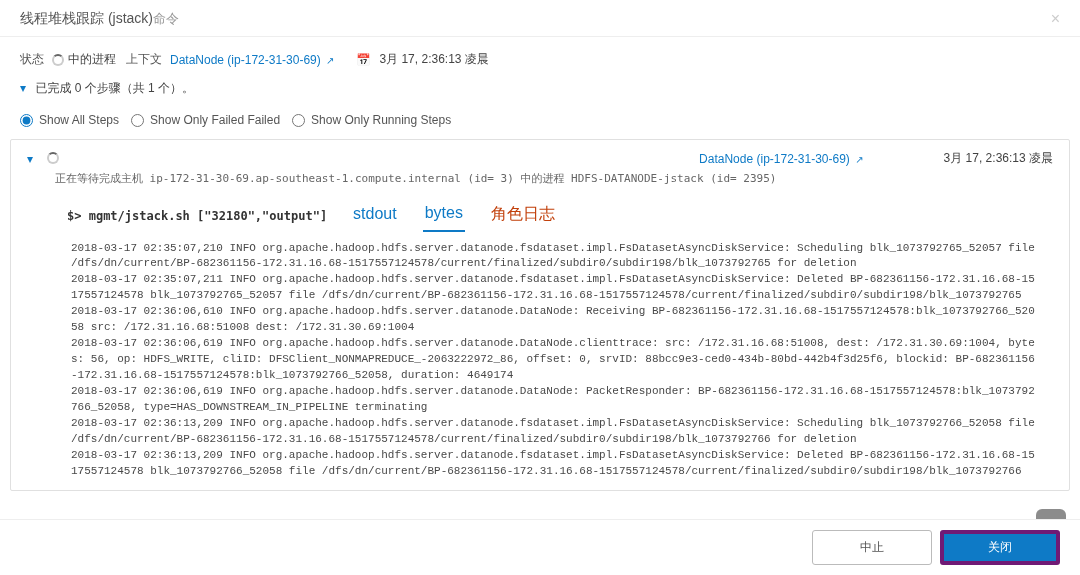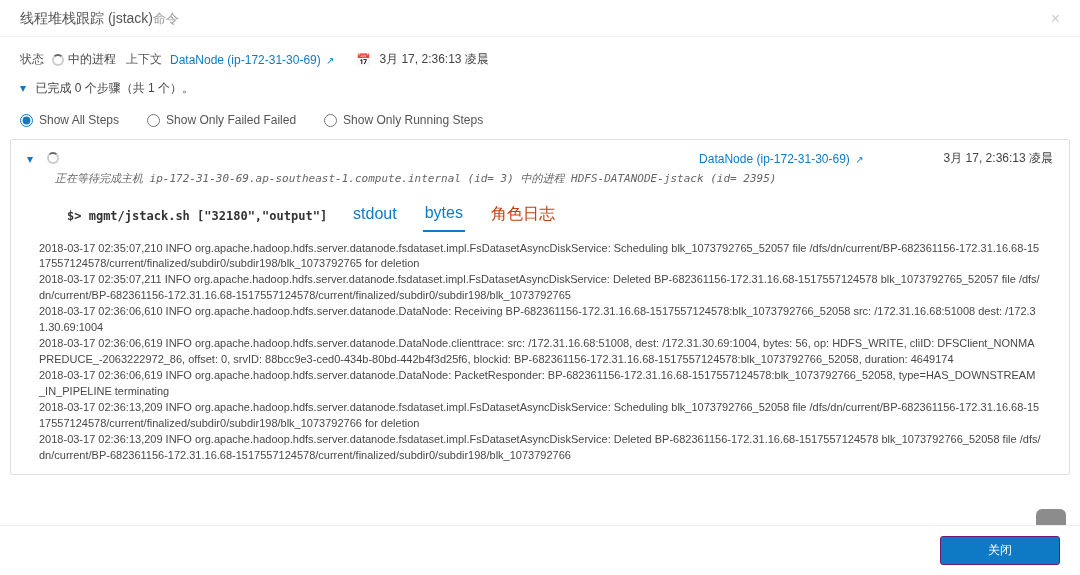--- a/index.html
+++ b/index.html
@@ -9,40 +9,40 @@
 .modal-header .subtitle { font-size: 13px; color: #999; }
 .close-x { margin-left: auto; color: #ccc; font-size: 16px; cursor: pointer; }
 .status-row { display: flex; align-items: center; padding: 14px 20px 8px; font-size: 12px; color: #444; gap: 2px; }
 .status-row .lbl { color: #555; margin-right: 6px; }
 .spinner { width: 12px; height: 12px; border: 2px solid #ccc; border-top-color: #666; border-radius: 50%; display: inline-block; vertical-align: middle; margin-right: 4px; }
 .link { color: #0e7ac6; text-decoration: none; cursor: pointer; }
 .link-icon { font-size: 10px; margin-left: 2px; }
 .cal-icon { margin-left: 20px; margin-right: 6px; color: #666; }
 .progress-line { padding: 4px 20px 10px; color: #444; }
 .chev { color: #0e7ac6; margin-right: 6px; display: inline-block; cursor: pointer; }
-.radio-row { padding: 6px 20px 12px; display: flex; gap: 28px; font-size: 12px; color: #555; }
+.radio-row { padding: 6px 20px 12px; display: flex; gap: 12px; font-size: 12px; color: #555; }
 .radio-item { display: flex; align-items: center; gap: 6px; cursor: pointer; }
 .radio-item input { accent-color: #0e7ac6; }
 .step-box { margin: 0 10px 10px; border: 1px solid #e0e0e0; border-radius: 2px; }
 .step-header { display: flex; align-items: flex-start; padding: 10px 16px 4px; gap: 8px; }
 .step-header .chev { margin-top: 2px; }
 .step-title { font-weight: bold; color: #333; }
-.step-sub { color: #666; margin-left: 28px; padding: 0 16px 6px; font-family: monospace; font-size: 11px; line-height: 1.5; font-style: italic; }
+.step-sub { color: #666; margin-left: 28px; padding: 0 16px 6px; font-family: monospace; font-size: 11px; line-height: 1.5; }
 .step-right { margin-left: auto; display: flex; gap: 80px; align-items: center; }
 .cmd-row { display: flex; align-items: center; padding: 6px 16px 8px; gap: 24px; margin-left: 40px; }
 .cmd { font-family: monospace; font-weight: bold; color: #333; }
 .tab { color: #0e7ac6; cursor: pointer; font-size: 16px; padding: 4px 2px 8px; }
 .tab.active { border-bottom: 2px solid #0e7ac6; }
 .tab.muted { color: #c2410c; }
-.log-pane { margin: 0 28px 10px 28px; font-family: Liberation Sans, sans-serif; font-size: 11px; color: #484848; line-height: 1.45; word-break: break-all; white-space: pre-wrap; }
+.log-pane { margin: 0 28px 10px 60px; font-family: Liberation Mono, monospace; font-size: 11px; color: #484848; line-height: 1.45; word-break: break-all; white-space: pre-wrap; }
 .full-log { margin: 6px 0 12px 60px; }
 .footer { position: absolute; bottom: 0; left: 0; right: 0; border-top: 1px solid #eee; padding: 10px 20px; display: flex; justify-content: flex-end; gap: 8px; background: #fff; }
 .btn { min-width: 120px; padding: 5px 28px; border-radius: 3px; font-size: 12px; cursor: pointer; text-align: center; }
 .btn-outline { background: #fff; border: 1px solid #bbb; color: #555; }
-.btn-primary { background: #0e7ac6; border: 1px solid #701a75; color: #fff; }
+.btn-primary { background: #0e7ac6; border: 4px solid #701a75; color: #fff; }
 .watermark { position: absolute; right: 14px; bottom: 36px; font-size: 26px; font-weight: bold; color: #333; opacity: 0.75; display: flex; align-items: center; gap: 4px; }
 .watermark .wx { width: 30px; height: 30px; background: #666; border-radius: 6px; display: inline-block; position: relative; }
 .watermark2 { position: absolute; right: 10px; bottom: 8px; font-size: 12px; color: #888; background: rgba(200,200,200,0.7); padding: 2px 6px; border-radius: 3px; }
 </style>
 </head>
 <body>
 
 <div class="modal-header">
   <span class="title">线程堆栈跟踪 (jstack)</span>
   <span class="subtitle">命令</span>
@@ -104,14 +104,15 @@
 2018-03-17 02:36:13,209 INFO org.apache.hadoop.hdfs.server.datanode.fsdataset.impl.FsDatasetAsyncDiskService: Scheduling blk_1073792766_52058 file /dfs/dn/current/BP-682361156-172.31.16.68-1517557124578/current/finalized/subdir0/subdir198/blk_1073792766 for deletion
 2018-03-17 02:36:13,209 INFO org.apache.hadoop.hdfs.server.datanode.fsdataset.impl.FsDatasetAsyncDiskService: Deleted BP-682361156-172.31.16.68-1517557124578 blk_1073792766_52058 file /dfs/dn/current/BP-682361156-172.31.16.68-1517557124578/current/finalized/subdir0/subdir198/blk_1073792766</div>
 </div>
 
 <div class="watermark">
   <span class="wx"></span>
 </div>
 <div class="watermark2">51CTO博客</div>
 
 <div class="footer">
+  <button class="btn btn-outline">中止</button>
   <button class="btn btn-primary">关闭</button>
 </div>
 
 </body></html>

